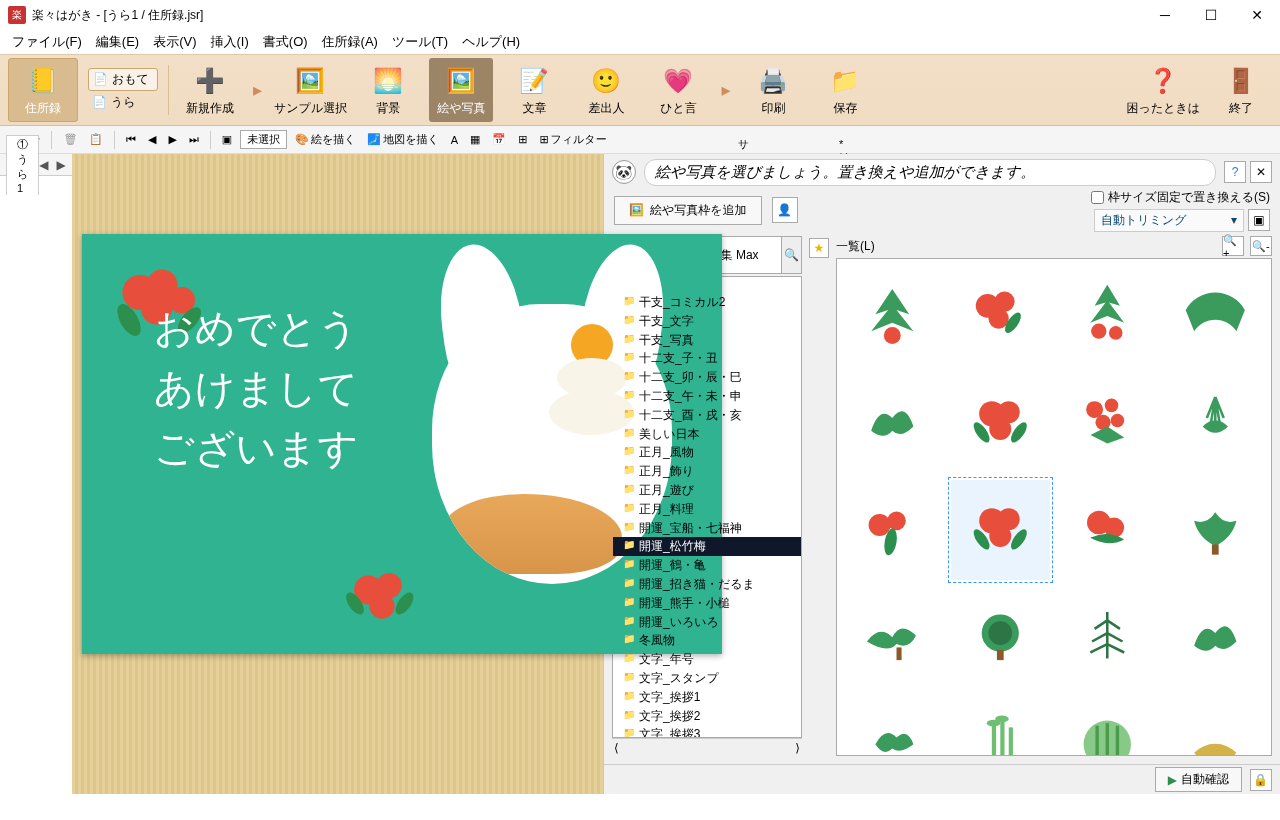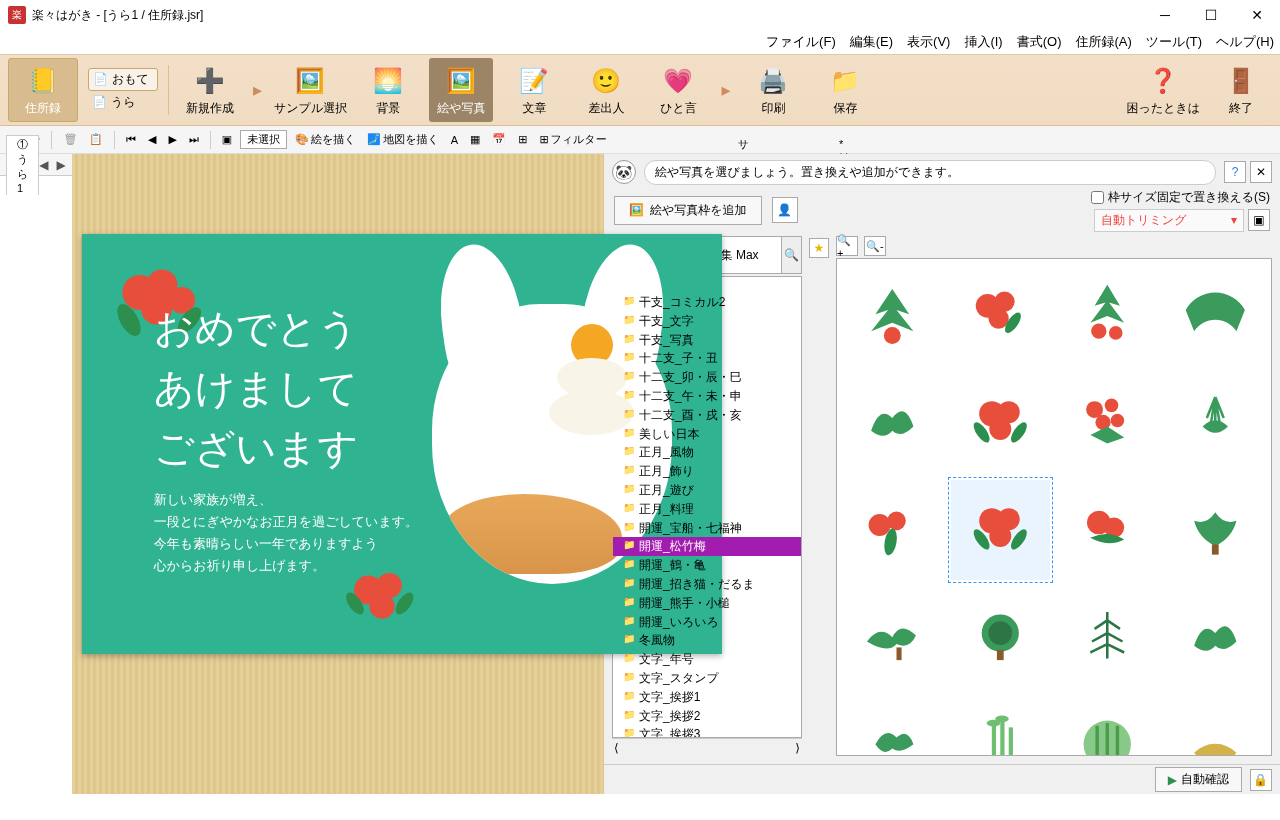--- a/index.html
+++ b/index.html
@@ -6,21 +6,21 @@
 body { background: #fff; width: 1280px; height: 820px; overflow: hidden; font-size: 12px; }
 
 
 .titlebar { height: 30px; display: flex; align-items: center; background: #fff; padding-left: 8px; }
 .app-icon { width: 18px; height: 18px; background: #c73333; border-radius: 2px; margin-right: 6px; display: flex; align-items: center; justify-content: center; color: #fff; font-size: 10px; }
 .title-text { font-size: 12px; }
 .win-controls { margin-left: auto; display: flex; }
 .win-btn { width: 46px; height: 30px; display: flex; align-items: center; justify-content: center; font-size: 14px; }
 
 
-.menubar { height: 24px; display: flex; align-items: center; padding-left: 6px; gap: 2px; justify-content: flex-end; }
+.menubar { height: 24px; display: flex; align-items: center; padding-left: 6px; gap: 2px; }
 .menubar span { padding: 2px 6px; font-size: 13px; }
 
 
 .ribbon { height: 72px; background: linear-gradient(#f3dfc7, #f0dcc2); display: flex; align-items: center; border-top: 1px solid #e0c9a8; border-bottom: 1px solid #d8c094; padding: 4px 8px; gap: 10px; }
 .ribbon-group { display: flex; flex-direction: column; align-items: center; justify-content: center; gap: 2px; height: 64px; min-width: 62px; }
 .ribbon-group.big { background: #d8bc8f; border: 1px solid #c9a86d; border-radius: 3px; padding: 4px 8px; min-width: 70px; }
 .ribbon-group.split { flex-direction: column; gap: 1px; min-width: 70px; }
 .split-item { display: flex; align-items: center; gap: 4px; font-size: 12px; width: 100%; padding: 2px 4px; border-radius: 3px; }
 .split-item.active { background: rgba(255,255,255,0.6); border: 1px solid #c9a86d; }
 .ribbon-group.sel { background: #9c8466; color: #fff; border-radius: 3px; padding: 4px 8px; }
@@ -60,44 +60,44 @@
 .mochi { position: absolute; right: 30px; top: 20px; width: 100px; height: 120px; }
 .mochi-orange { width: 42px; height: 42px; background: #f5a623; border-radius: 50%; margin: 0 auto; }
 .mochi-white { width: 70px; height: 40px; background: #f8f5e8; border-radius: 50%; margin: -8px auto 0; }
 .pc-flower { position: absolute; }
 .statusbar-left { height: 24px; background: #f5f5f5; border-top: 1px solid #ccc; display: flex; align-items: center; padding: 0 6px; gap: 6px; font-size: 11px; }
 .stat-icons-right { margin-left: auto; display: flex; gap: 6px; }
 
 
 .hint-row { height: 36px; display: flex; align-items: center; padding: 6px 8px; gap: 8px; background: #f0f0f0; }
 .mascot { width: 24px; height: 24px; background: #fff; border-radius: 50%; border: 1px solid #999; display: flex; align-items: center; justify-content: center; font-size: 14px; }
-.hint-bubble { flex: 1; background: #fff; border: 1px solid #ccc; border-radius: 12px; padding: 3px 10px; font-size: 12px; }
+.hint-bubble { flex: 1; background: #fff; border: 1px solid #ccc; border-radius: 12px; padding: 3px 10px; font-size: 15px; font-style: italic; }
 .hint-icons { display: flex; gap: 4px; }
 .hint-icons .btn { width: 22px; height: 22px; border: 1px solid #aaa; background: #fff; display: flex; align-items: center; justify-content: center; font-size: 12px; }
 
 .action-row { height: 40px; display: flex; align-items: center; padding: 4px 10px; gap: 10px; justify-content: space-between; }
 .add-frame-btn { border: 1px solid #aaa; background: #f8f8f8; padding: 5px 14px; display: flex; align-items: center; gap: 6px; font-size: 12px; }
 .small-btn { width: 26px; height: 26px; border: 1px solid #aaa; background: #fff; display: flex; align-items: center; justify-content: center; }
 .check-label { font-size: 12px; display: flex; align-items: center; gap: 4px; }
-.auto-trim { border: 1px solid #ccc; background: #fafafa; padding: 2px 6px; color: #ef4444; font-size: 12px; width: 150px; display: flex; justify-content: space-between; align-items: center; }
+.auto-trim { border: 1px solid #ccc; background: #fafafa; padding: 2px 6px; color: #0c4a6e; font-size: 12px; width: 150px; display: flex; justify-content: space-between; align-items: center; }
 
 .src-tabs { display: flex; padding: 0 8px; gap: 2px; border-bottom: 1px solid #ccc; }
 .src-tab { padding: 4px 8px; font-size: 13px; border: 1px solid transparent; border-bottom: none; }
 .src-tab.active { background: #fff; border-color: #ccc; border-bottom: 1px solid #fff; margin-bottom: -1px; }
 
 .browser { flex: 1; display: flex; padding: 6px 8px 8px 8px; gap: 6px; min-height: 0; }
 .tree-col { width: 190px; display: flex; flex-direction: column; }
 .combo { display: flex; }
 .combo input { flex: 1; border: 1px solid #aaa; padding: 11px 4px; font-size: 12px; text-align: center; }
 .combo .drop { width: 20px; border: 1px solid #aaa; border-left: none; background: #eee; display: flex; align-items: center; justify-content: center; }
 .tree { flex: 1; border: 1px solid #aaa; background: #fff; margin-top: 2px; overflow-y: auto; overflow-x: auto; font-size: 12px; }
 .tree-inner { padding: 16px 0; min-width: 210px; }
 .tnode { padding: 1px 4px 1px 26px; white-space: nowrap; position: relative; line-height: 1.4; }
 .tnode::before { content: "📁"; position: absolute; left: 10px; font-size: 10px; color: #5b8bbd; }
-.tnode.sel { background: #a21caf; color: #fff; }
+.tnode.sel { background: #0f172a; color: #fff; }
 .tree-scroll-h { height: 18px; border-top: 1px solid #ccc; background: #f0f0f0; display: flex; align-items: center; justify-content: space-between; padding: 0 2px; font-size: 12px; }
 
 .fav-col { width: 22px; display: flex; flex-direction: column; align-items: center; padding-top: 2px; }
 .fav-btn { width: 20px; height: 20px; border: 1px solid #aaa; background: #fff; display: flex; align-items: center; justify-content: center; color: #e6b800; font-size: 12px; }
 
 .thumb-col { flex: 1; display: flex; flex-direction: column; }
 .thumb-head { display: flex; align-items: center; gap: 6px; margin-bottom: 2px; }
 .thumb-head .lbl { font-size: 12px; flex: 1; }
 .zoom-btn { width: 22px; height: 20px; border: 1px solid #aaa; background: #fff; display: flex; align-items: center; justify-content: center; font-size: 11px; }
 .thumb-box { flex: 1; border: 1px solid #aaa; background: #fff; overflow-y: auto; padding: 6px; position: relative; }
@@ -251,26 +251,20 @@
             </g>
           <g class="leaf-g">
               <ellipse cx="20" cy="60" rx="8" ry="16" transform="rotate(-30 20 60)"></ellipse>
               <ellipse cx="75" cy="60" rx="7" ry="14" transform="rotate(40 75 60)"></ellipse>
             </g>
         </svg>
         <div class="pc-greeting">
           <div class="line">おめでとう</div>
           <div class="line">あけまして</div>
           <div class="line">ございます</div>
-        </div>
-        <div class="pc-message">
-          <div>新しい家族が増え、</div>
-          <div>一段とにぎやかなお正月を過ごしています。</div>
-          <div>今年も素晴らしい一年でありますよう</div>
-          <div>心からお祈り申し上げます。</div>
         </div>
         <div class="pc-bunny">
           <div class="bunny-ear l"></div>
             <div class="bunny-ear r"></div>
           <div class="bunny-shape">
             <div class="mochi">
                 <div class="mochi-orange"></div>
                 <div class="mochi-white"></div>
                 <div class="mochi-white" style="width:85px;height:45px"></div>
               </div>
@@ -380,20 +374,21 @@
             <span>⟨</span>
             <span>⟩</span>
           </div>
       </div>
       <div class="fav-col">
           <div class="fav-btn">★</div>
         </div>
 
       <div class="thumb-col">
         <div class="thumb-head">
+          <div class="lbl">一覧(L)</div>
           <div class="zoom-btn">🔍+</div>
           <div class="zoom-btn">🔍-</div>
         </div>
         <div class="thumb-box">
           <div class="thumb-grid" id="thumb-grid">
               <div class="thumb">
                 <svg viewBox="0 0 100 100">
                   <g class="pine-g">
                     <path d="M50 20 L30 50 L45 45 L25 70 L50 60 L75 70 L55 45 L70 50 Z"></path>
                   </g>

